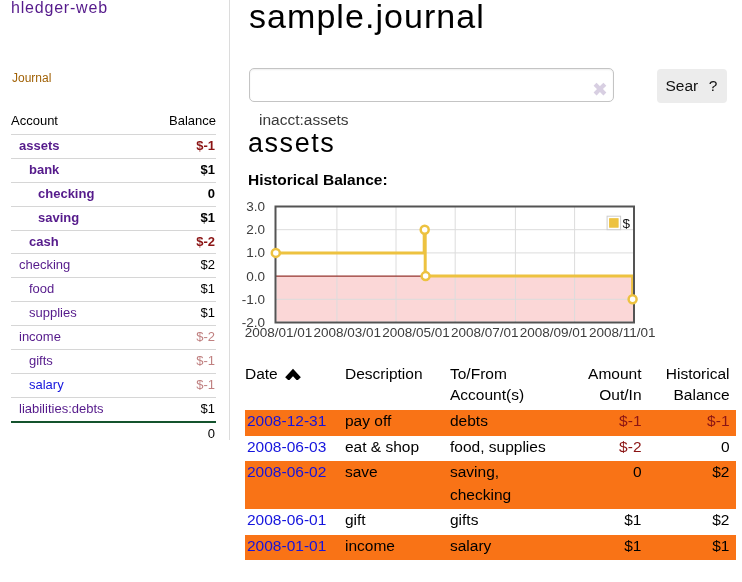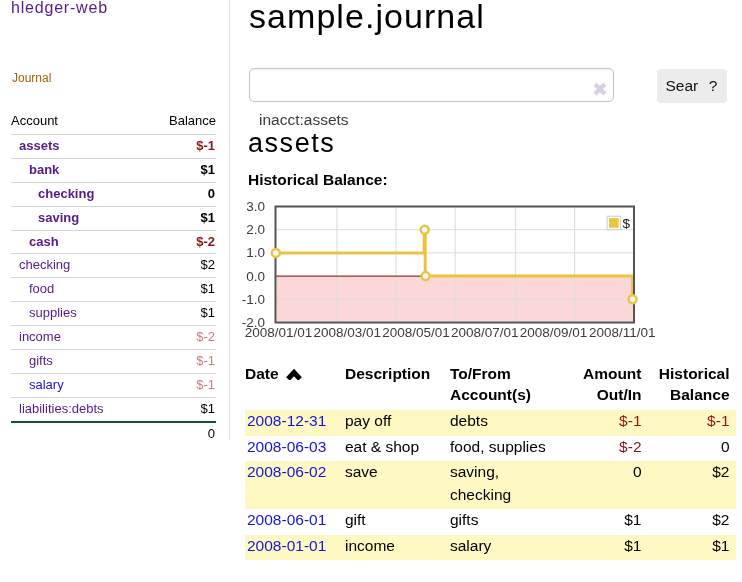--- a/index.html
+++ b/index.html
@@ -32,24 +32,24 @@
 #qtext { position:absolute; left:259px; top:79px; font-size:15.5px; color:#3a3a3a;margin-top:32px; }
 #xclear { position:absolute; left:592px; top:78px; font-size:19px; font-weight:normal; color:#d8cfe2; }
 .btn { position:absolute; top:69px; height:34px; background:#ececec; border-radius:4px; font-size:15.5px; color:#111; text-align:center; line-height:34px; }
 #btnsearch { left:621px; width:66px;margin-left:36px; }
 #btnhelp { left:699px; width:28px; }
 #h2 { position:absolute; left:248px; top:128px; font-size:27px; letter-spacing:1.55px; font-weight:normal; }
 #hb { position:absolute; left:248px; top:171px; font-size:15.5px; font-weight:bold; }
 
 
 #regtbl { position:absolute; left:245px; top:363px; width:491px; border-collapse:collapse; font-size:15.5px; table-layout:fixed; }
-#regtbl th { font-weight:bold; vertical-align:top; line-height:21px; padding:0 0 5.4px 0; text-align:left;margin-left:14px; }
+#regtbl th { font-weight:normal; vertical-align:top; line-height:21px; padding:0 0 5.4px 0; text-align:left;margin-left:14px; }
 #regtbl th.r, #regtbl td.r { text-align:right; }
 #regtbl td { vertical-align:top; line-height:22.5px; padding:0 0 3px 0; }
-#regtbl tr.g { background:#fef9c3; }
+#regtbl tr.g { background:#f97316; }
 #regtbl col.c1 { width:100px; }
 #regtbl col.c2 { width:105px; }
 #regtbl col.c3 { width:112px; }
 #regtbl col.c4 { width:79.5px; }
 #regtbl col.c5 { width:94.5px; }
 #regtbl td.date { padding-left:2px; }
 #regtbl td.c5p { padding-right:6.5px; }
 #regtbl th.c5p { padding-right:6.5px; }
 .caret { display:inline-block; vertical-align:-1px; margin-left:7px; }
 </style>

